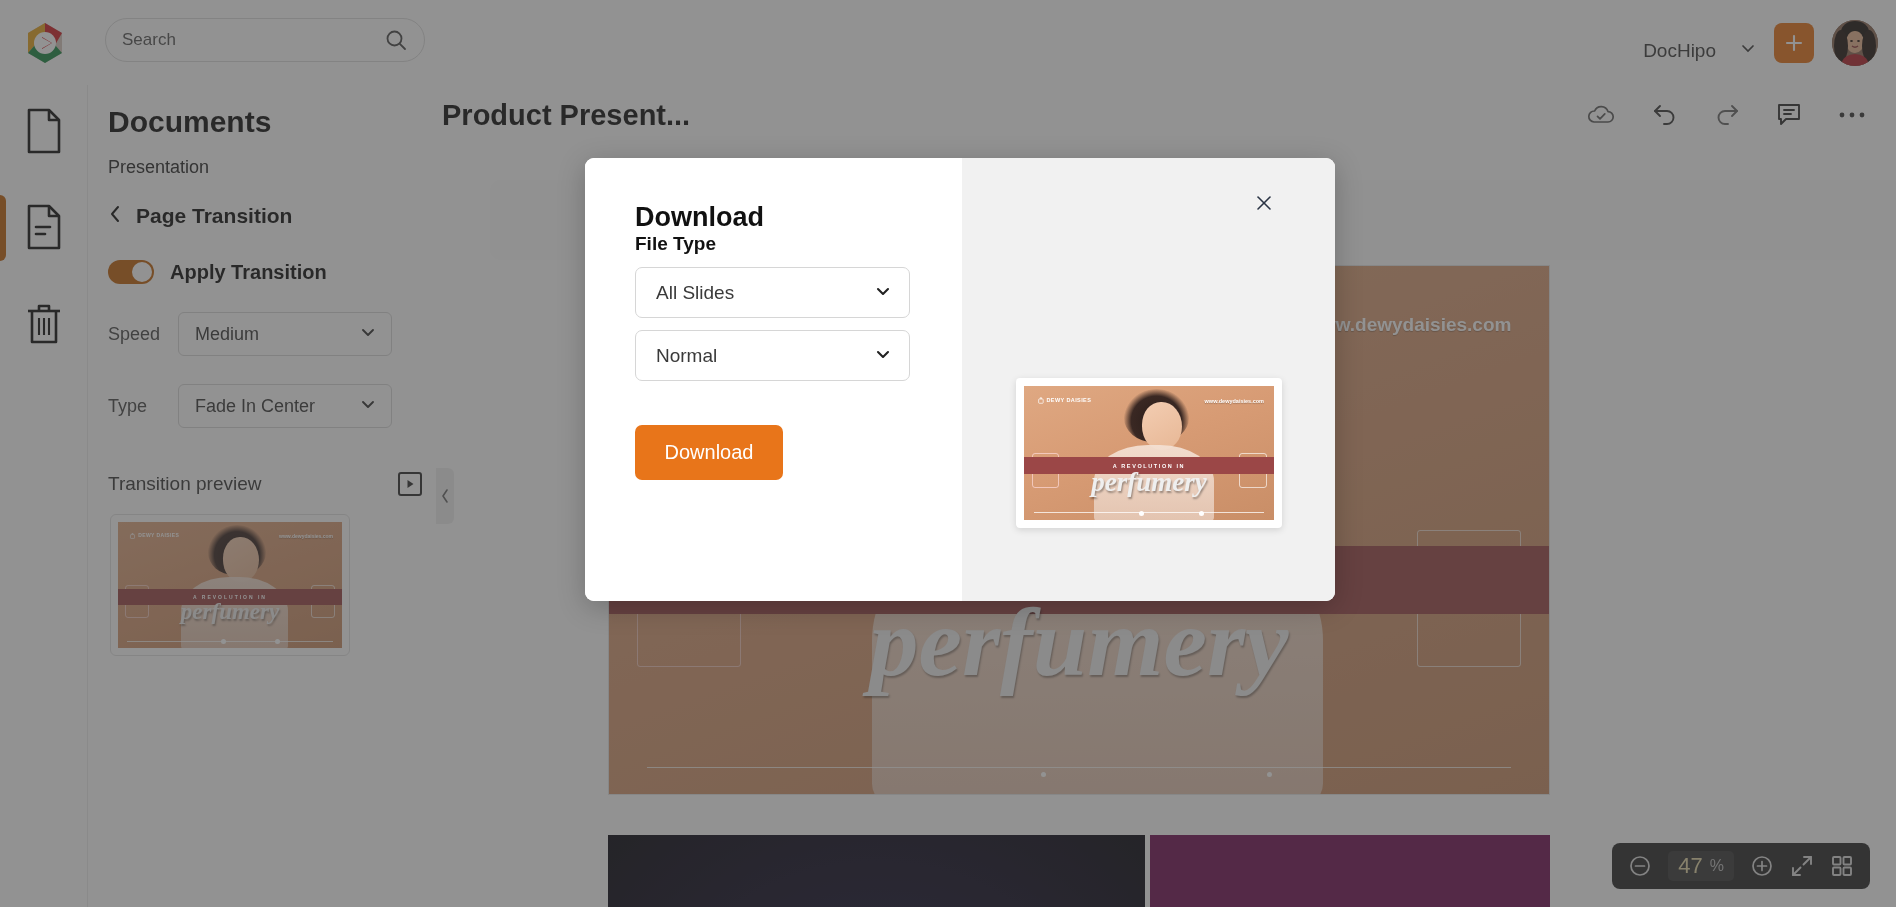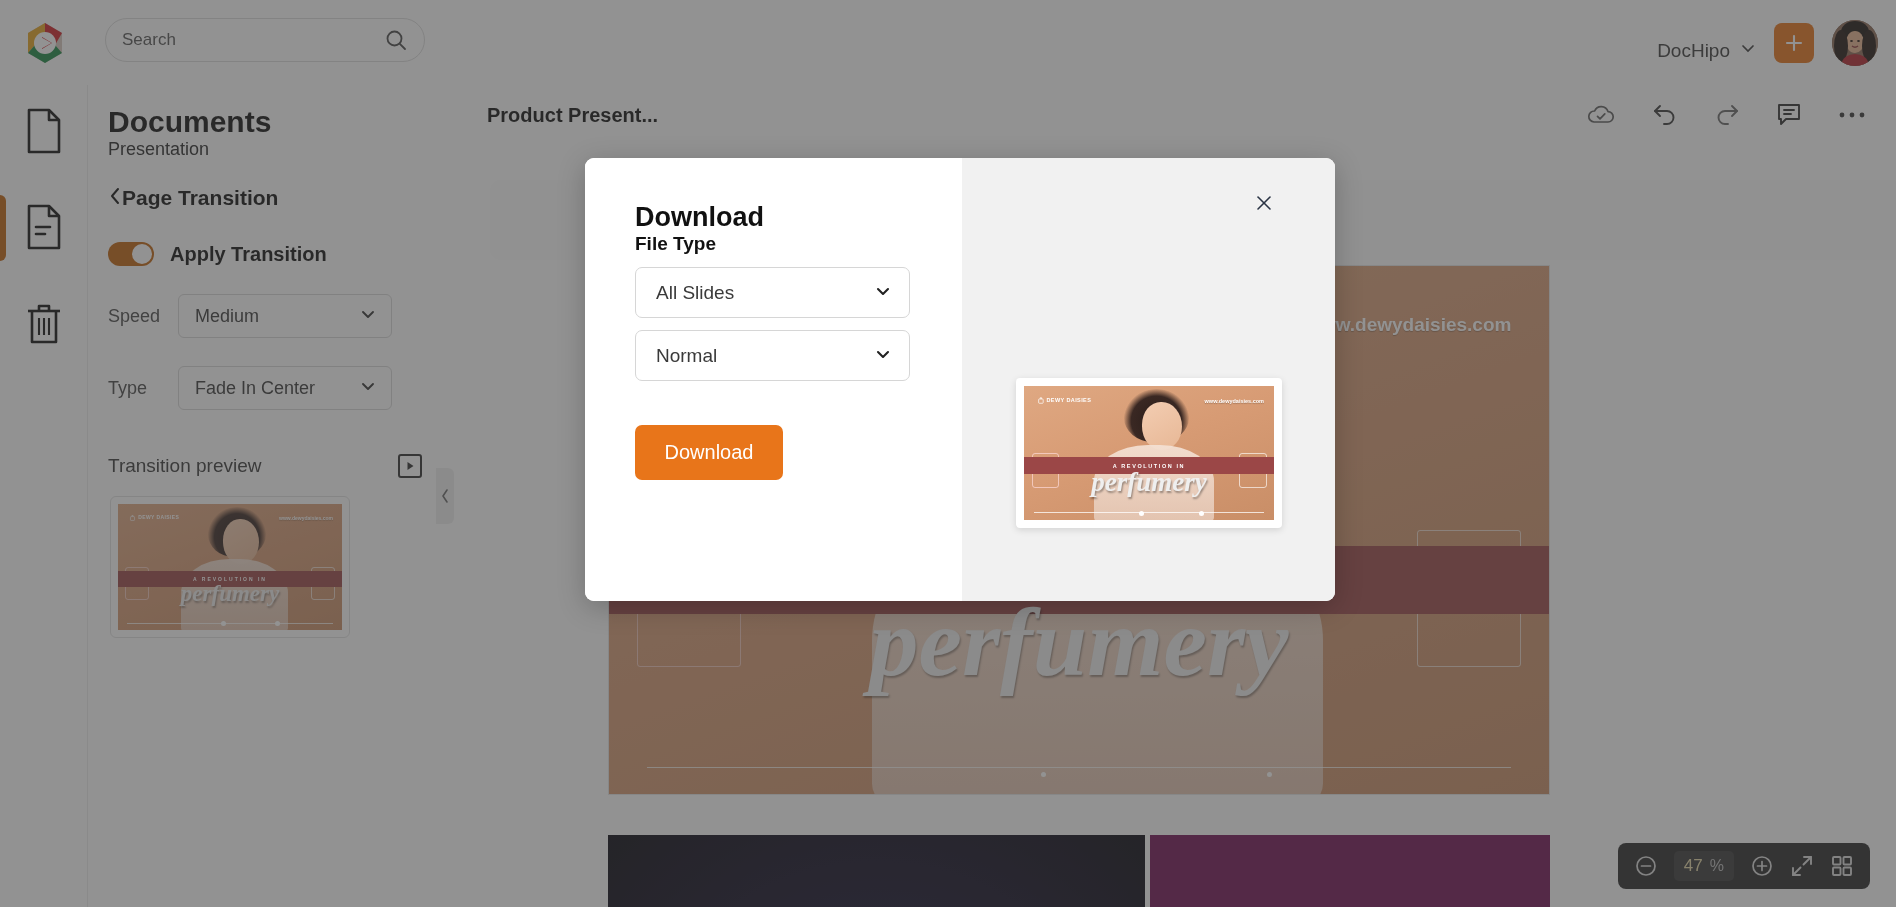--- a/index.html
+++ b/index.html
@@ -28,21 +28,21 @@
     font-size: 17px; color: #444; flex: 1;
     font-family: "Liberation Sans", sans-serif;
   }
   .search-input::placeholder { color: #555; }
   .search-icon { width: 24px; height: 24px; flex: none; }
 
   .topbar-right {
     position: absolute; right: 18px; top: 0; height: 85px;
     display: flex; align-items: center; gap: 18px;
   }
-  .brand-menu { display: flex; align-items: flex-start; gap: 10px; cursor: pointer; margin-top: 16px; }
+  .brand-menu { display: flex; align-items: flex-start; gap: 24px; cursor: pointer; margin-top: 16px; }
   .brand-name { font-size: 19px; color: #3b3b3b; }
   .plus-btn {
     width: 40px; height: 40px; border-radius: 8px; background: #e8751a;
     display: flex; align-items: center; justify-content: center; cursor: pointer;
   }
   .avatar {
     width: 46px; height: 46px; border-radius: 50%; overflow: hidden;
     background: #6d5548; cursor: pointer; position: relative;
   }
 
@@ -59,22 +59,22 @@
     content: ""; position: absolute; left: -6px; top: -8px;
     width: 12px; height: 66px; background: #c1640f; border-radius: 6px;
   }
 
   
   .panel {
     position: absolute; left: 88px; top: 85px; width: 354px; height: 822px;
     background: #ffffff; z-index: 4;
   }
   .panel-title { margin: 20px 0 0 20px; font-size: 30px; font-weight: bold; color: #111; }
-  .panel-sub { margin: 0 0 0 20px; font-size: 18px; color: #2a2a2a; }
-  .back-row { margin: 26px 0 0 20px; display: flex; align-items: center; cursor: pointer; }
+  .panel-sub { margin: 18px 0 0 20px; font-size: 18px; color: #2a2a2a; }
+  .back-row { margin: 26px 0 0 20px; display: flex; align-items: center; gap: 14px; cursor: pointer; }
   .back-label { font-size: 21px; font-weight: bold; color: #111; }
 
   .toggle-row { margin: 32px 0 0 20px; display: flex; align-items: center; gap: 16px; }
   .toggle {
     width: 46px; height: 24px; border-radius: 12px; background: #c1640f;
     position: relative; cursor: pointer; flex: none;
   }
   .toggle .knob {
     position: absolute; right: 2px; top: 2px; width: 20px; height: 20px;
     border-radius: 50%; background: #ffffff;
@@ -163,21 +163,21 @@
     background: #f0f0f0; border-radius: 0 6px 6px 0;
     display: flex; align-items: center; justify-content: center; cursor: pointer; z-index: 4;
   }
 
   
   .doc-header {
     position: absolute; left: 442px; top: 85px; right: 0; height: 60px;
     display: flex; align-items: center; z-index: 3; background: #fff;
   }
   .doc-title {
-    margin-left: 45px; font-size: 20px; font-weight: bold; color: #111;
+    font-size: 29px; font-weight: bold; color: #111;
   }
   .doc-actions {
     margin-left: auto; margin-right: 30px; display: flex; align-items: center; gap: 36px;
   }
   .doc-actions .act { cursor: pointer; display: flex; }
 
   
   .canvas {
     position: absolute; left: 442px; top: 145px; right: 0; bottom: 0;
     background: #ffffff; overflow: hidden; z-index: 2;
@@ -206,21 +206,21 @@
   .zoombar {
     position: absolute; right: 26px; bottom: 18px; height: 46px;
     background: #2b2b2b; border-radius: 8px; display: flex; align-items: center;
     gap: 16px; padding: 0 16px; z-index: 6;
   }
   .zoombar .zb { cursor: pointer; display: flex; align-items: center; }
   .zoom-val {
     background: #3a3a3a; border-radius: 5px; height: 30px; padding: 0 10px;
     display: flex; align-items: center; gap: 7px;
   }
-  .zoom-num { color: #e6d9a8; font-size: 17px; }
+  .zoom-num { color: #e6d9a8; font-size: 22px; }
   .zoom-pct { color: #b9b9b9; font-size: 16px; }
 
   
   .overlay {
     position: absolute; inset: 0; background: rgba(60,60,60,.56); z-index: 20;
   }
   .modal {
     position: absolute; left: 585px; top: 158px; width: 750px; height: 443px;
     border-radius: 9px; overflow: hidden; display: flex;
     background: #fff; z-index: 21; box-shadow: 0 6px 28px rgba(0,0,0,.22);

